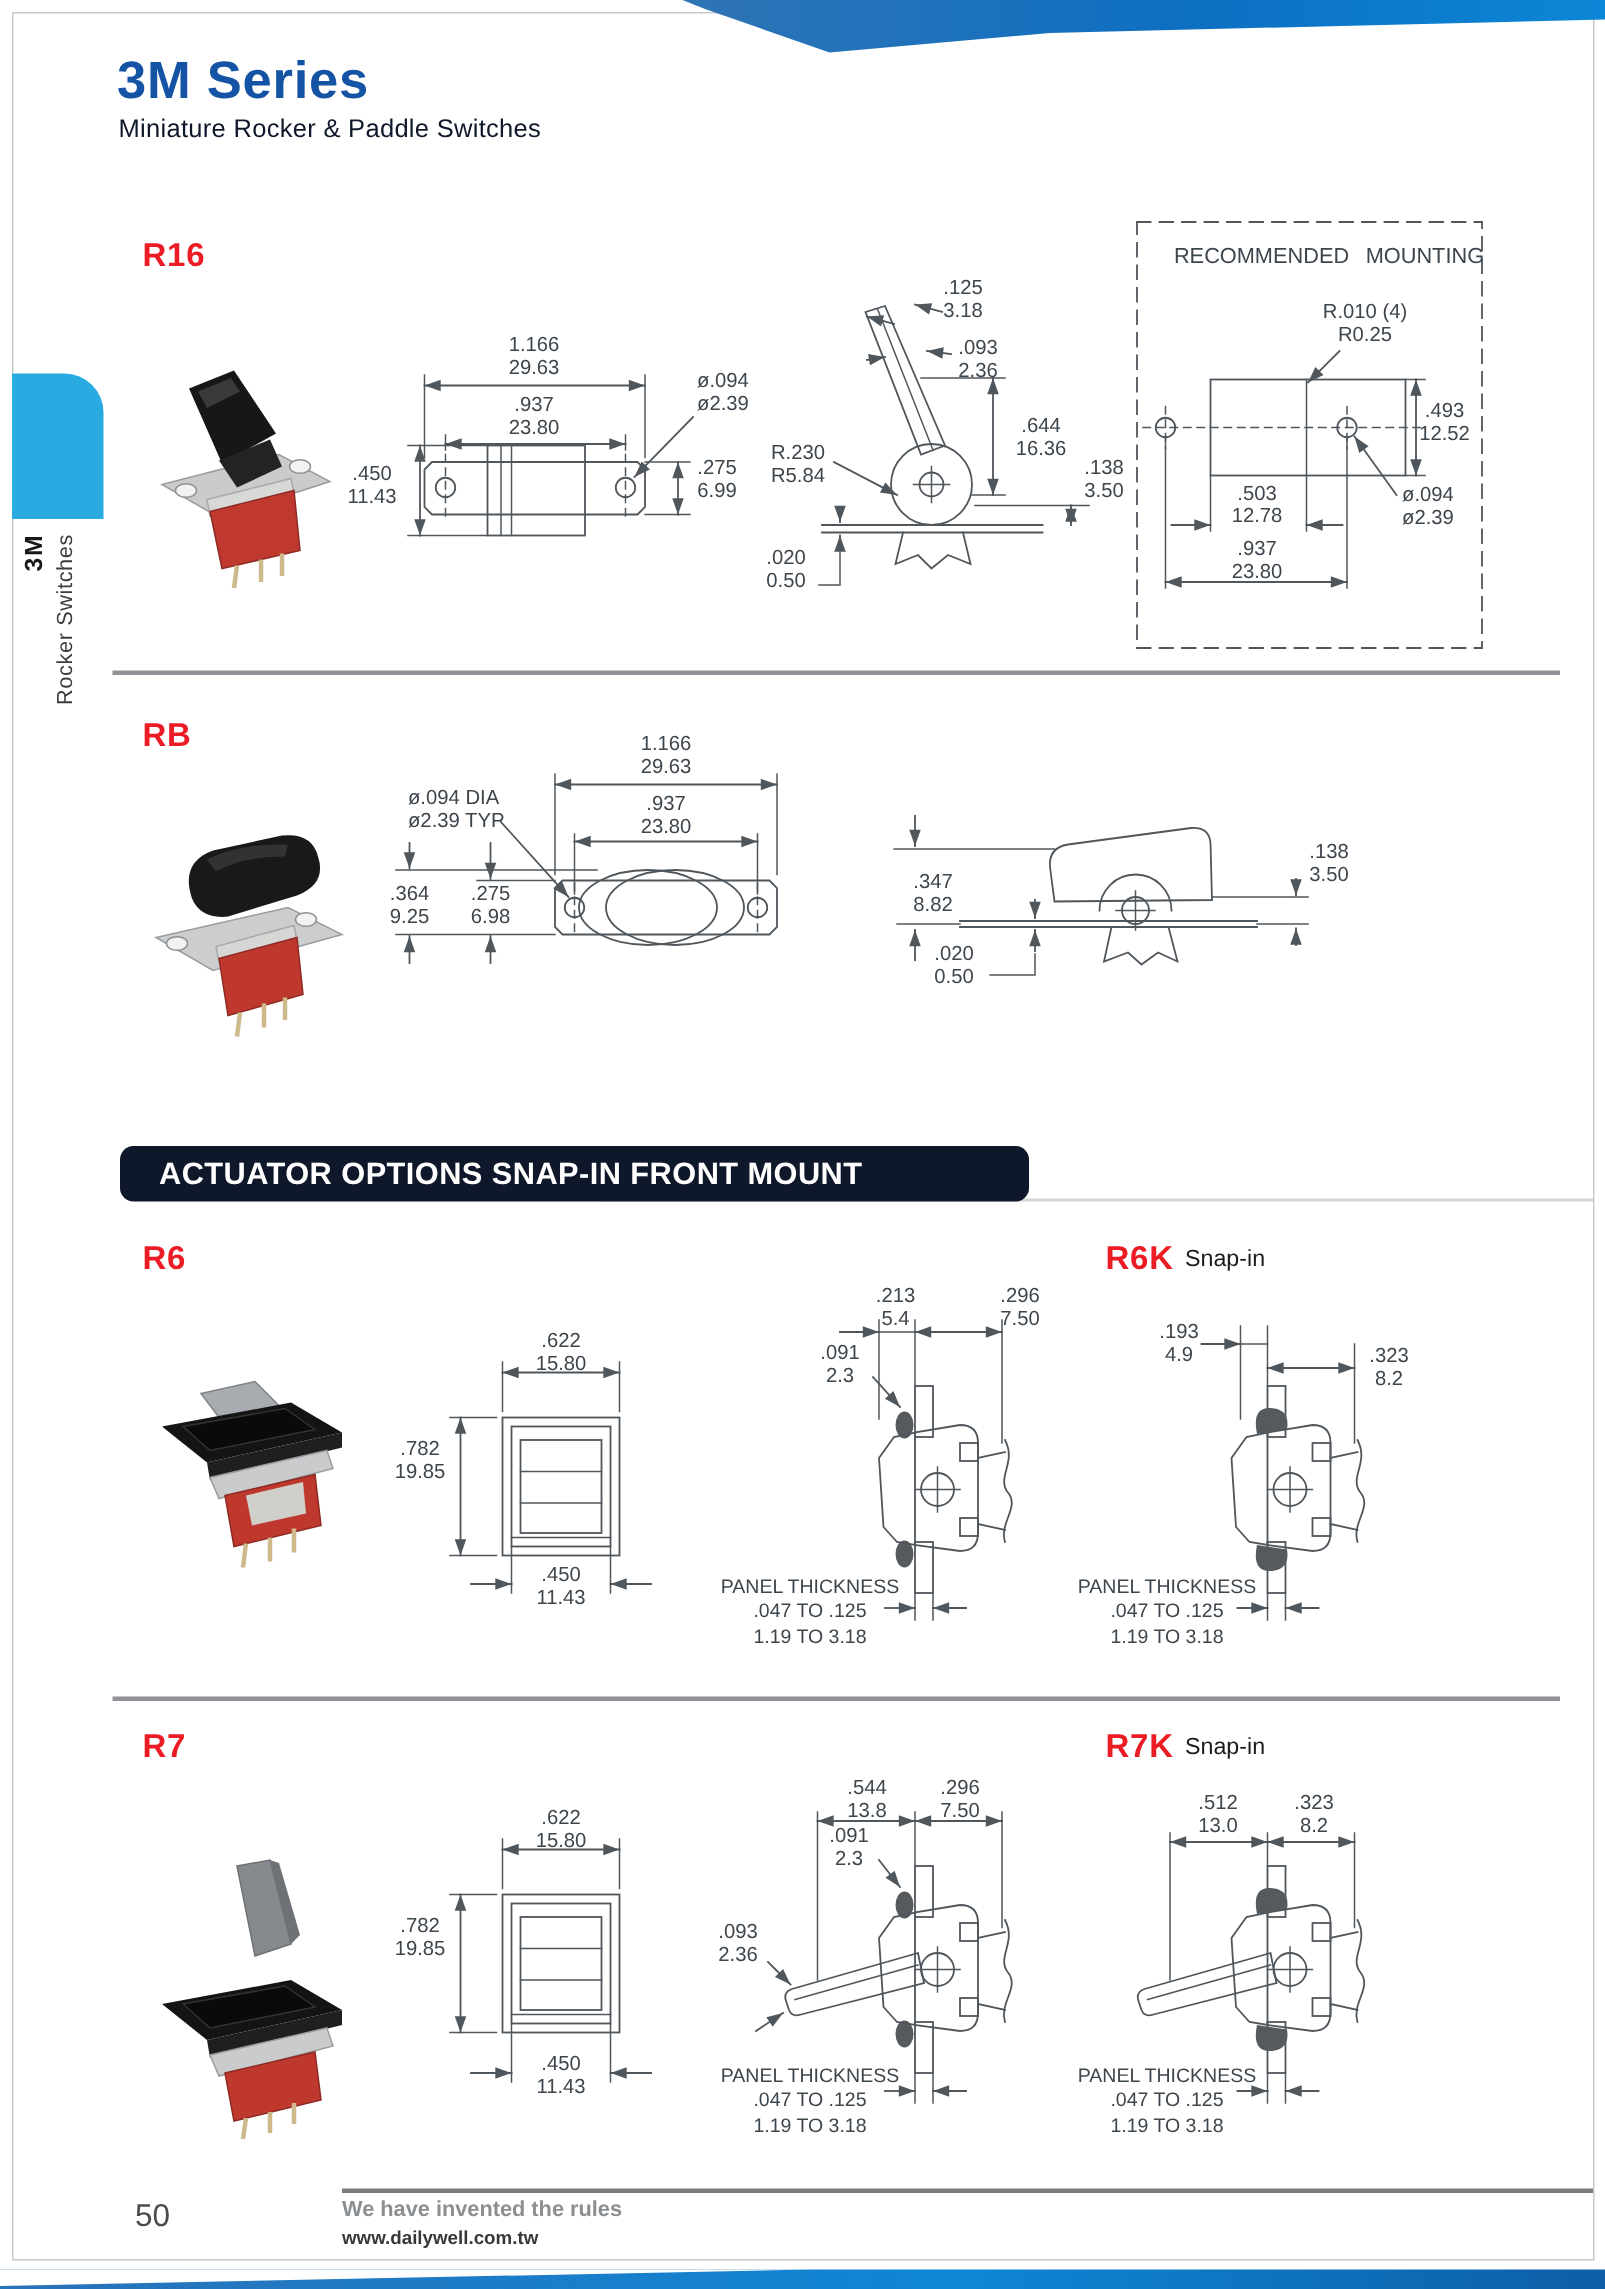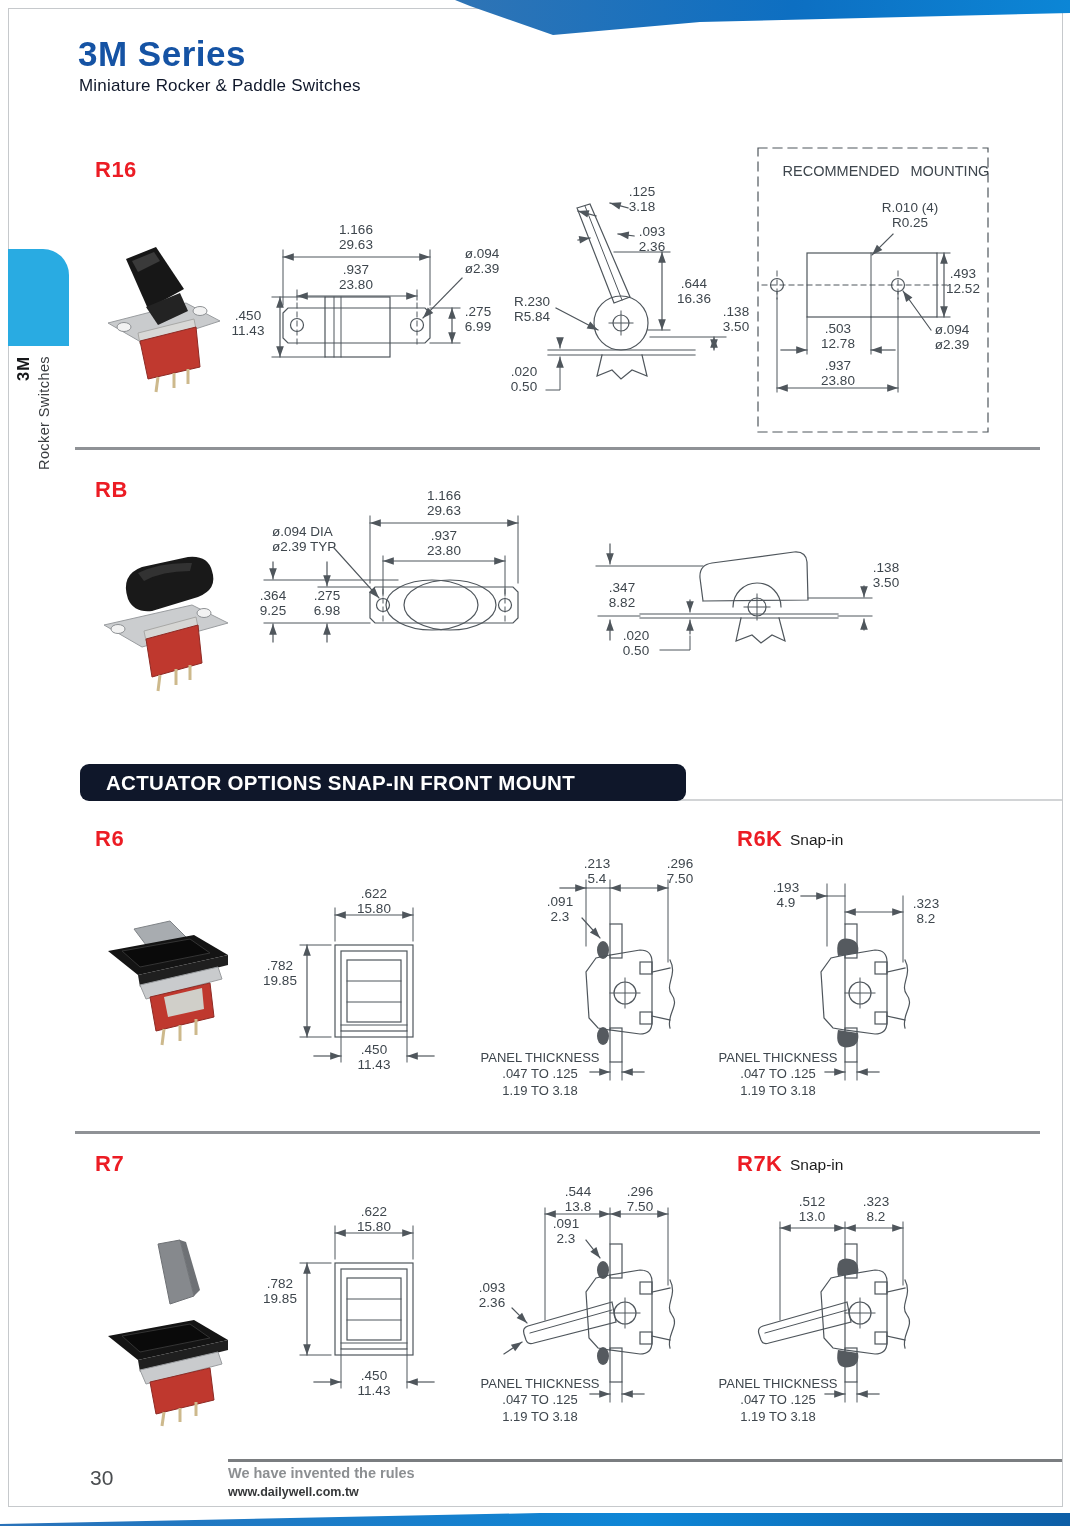--- a/index.html
+++ b/index.html
@@ -617,17 +617,17 @@
       <span>.323</span>
       <span>8.2</span>
     </div>
 <div class="pnote" style="left:778px;top:1376px;">
       <span>PANEL THICKNESS</span>
       <span>.047 TO .125</span>
       <span>1.19 TO 3.18</span>
     </div>
 
 <div id="footer-rule"></div>
-<div id="pg-num">30</div>
+<div id="pg-num">50</div>
 <div id="tagline">We have invented the rules</div>
 <div id="website">www.dailywell.com.tw</div>
 
 </div>
 
 </body></html>

